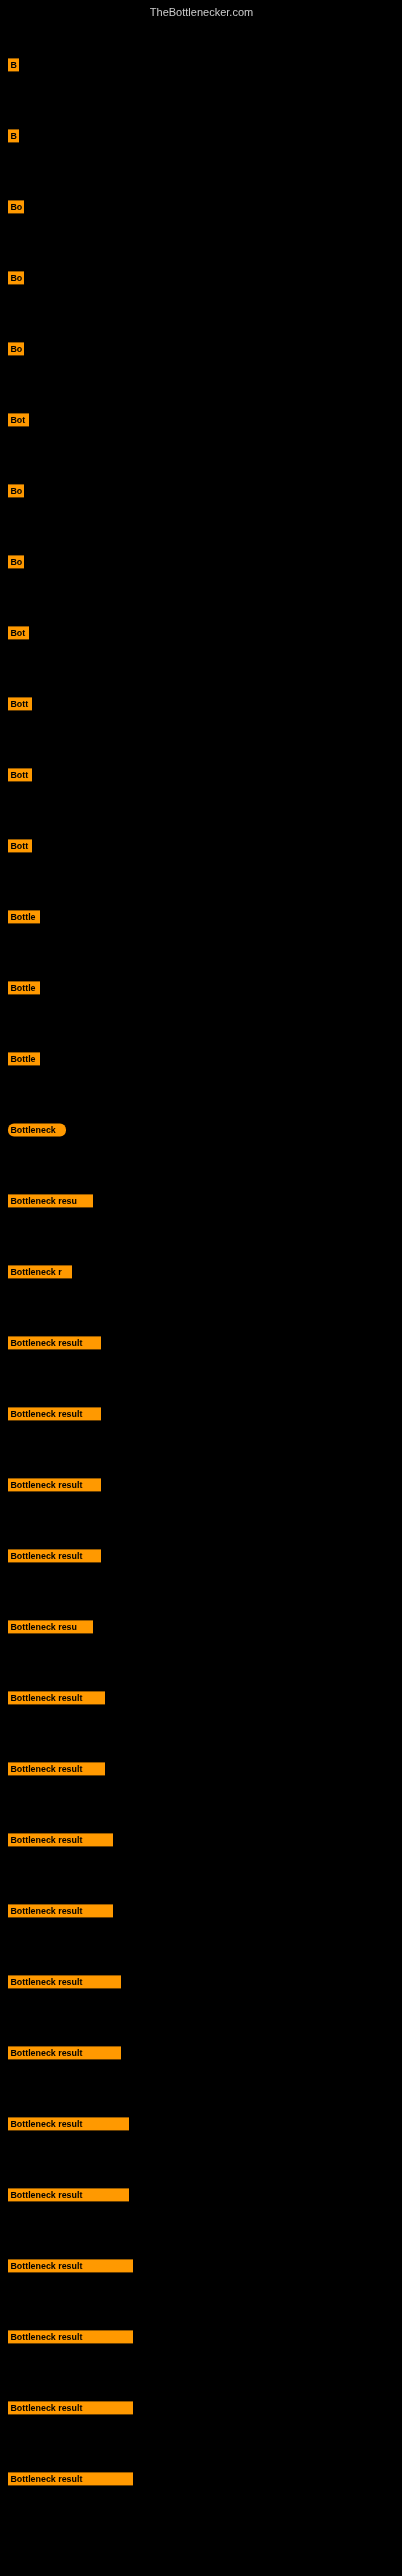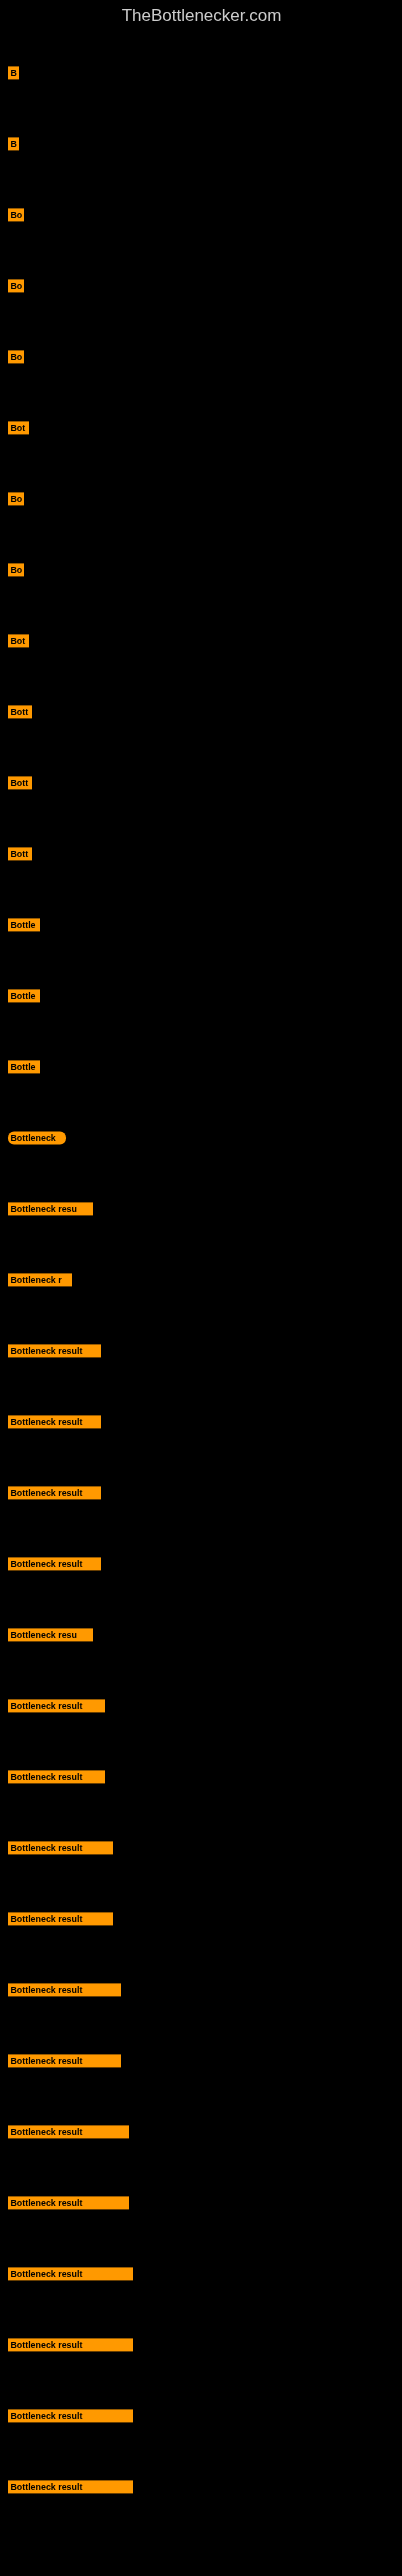--- a/index.html
+++ b/index.html
@@ -11,21 +11,21 @@
     body {
       background-color: #000;
       width: 403px;
       min-height: 2576px;
       font-family: Arial, sans-serif;
       position: relative;
     }
 
     .site-title {
       color: #ccc;
-      font-size: 17px;
+      font-size: 11px;
       text-align: center;
       padding: 6.4px 0 3.2px 0;
     }
 
     .bars-container {
       padding: 8px 8px 0 8px;
     }
 
     .bar-row {
       display: flex;

